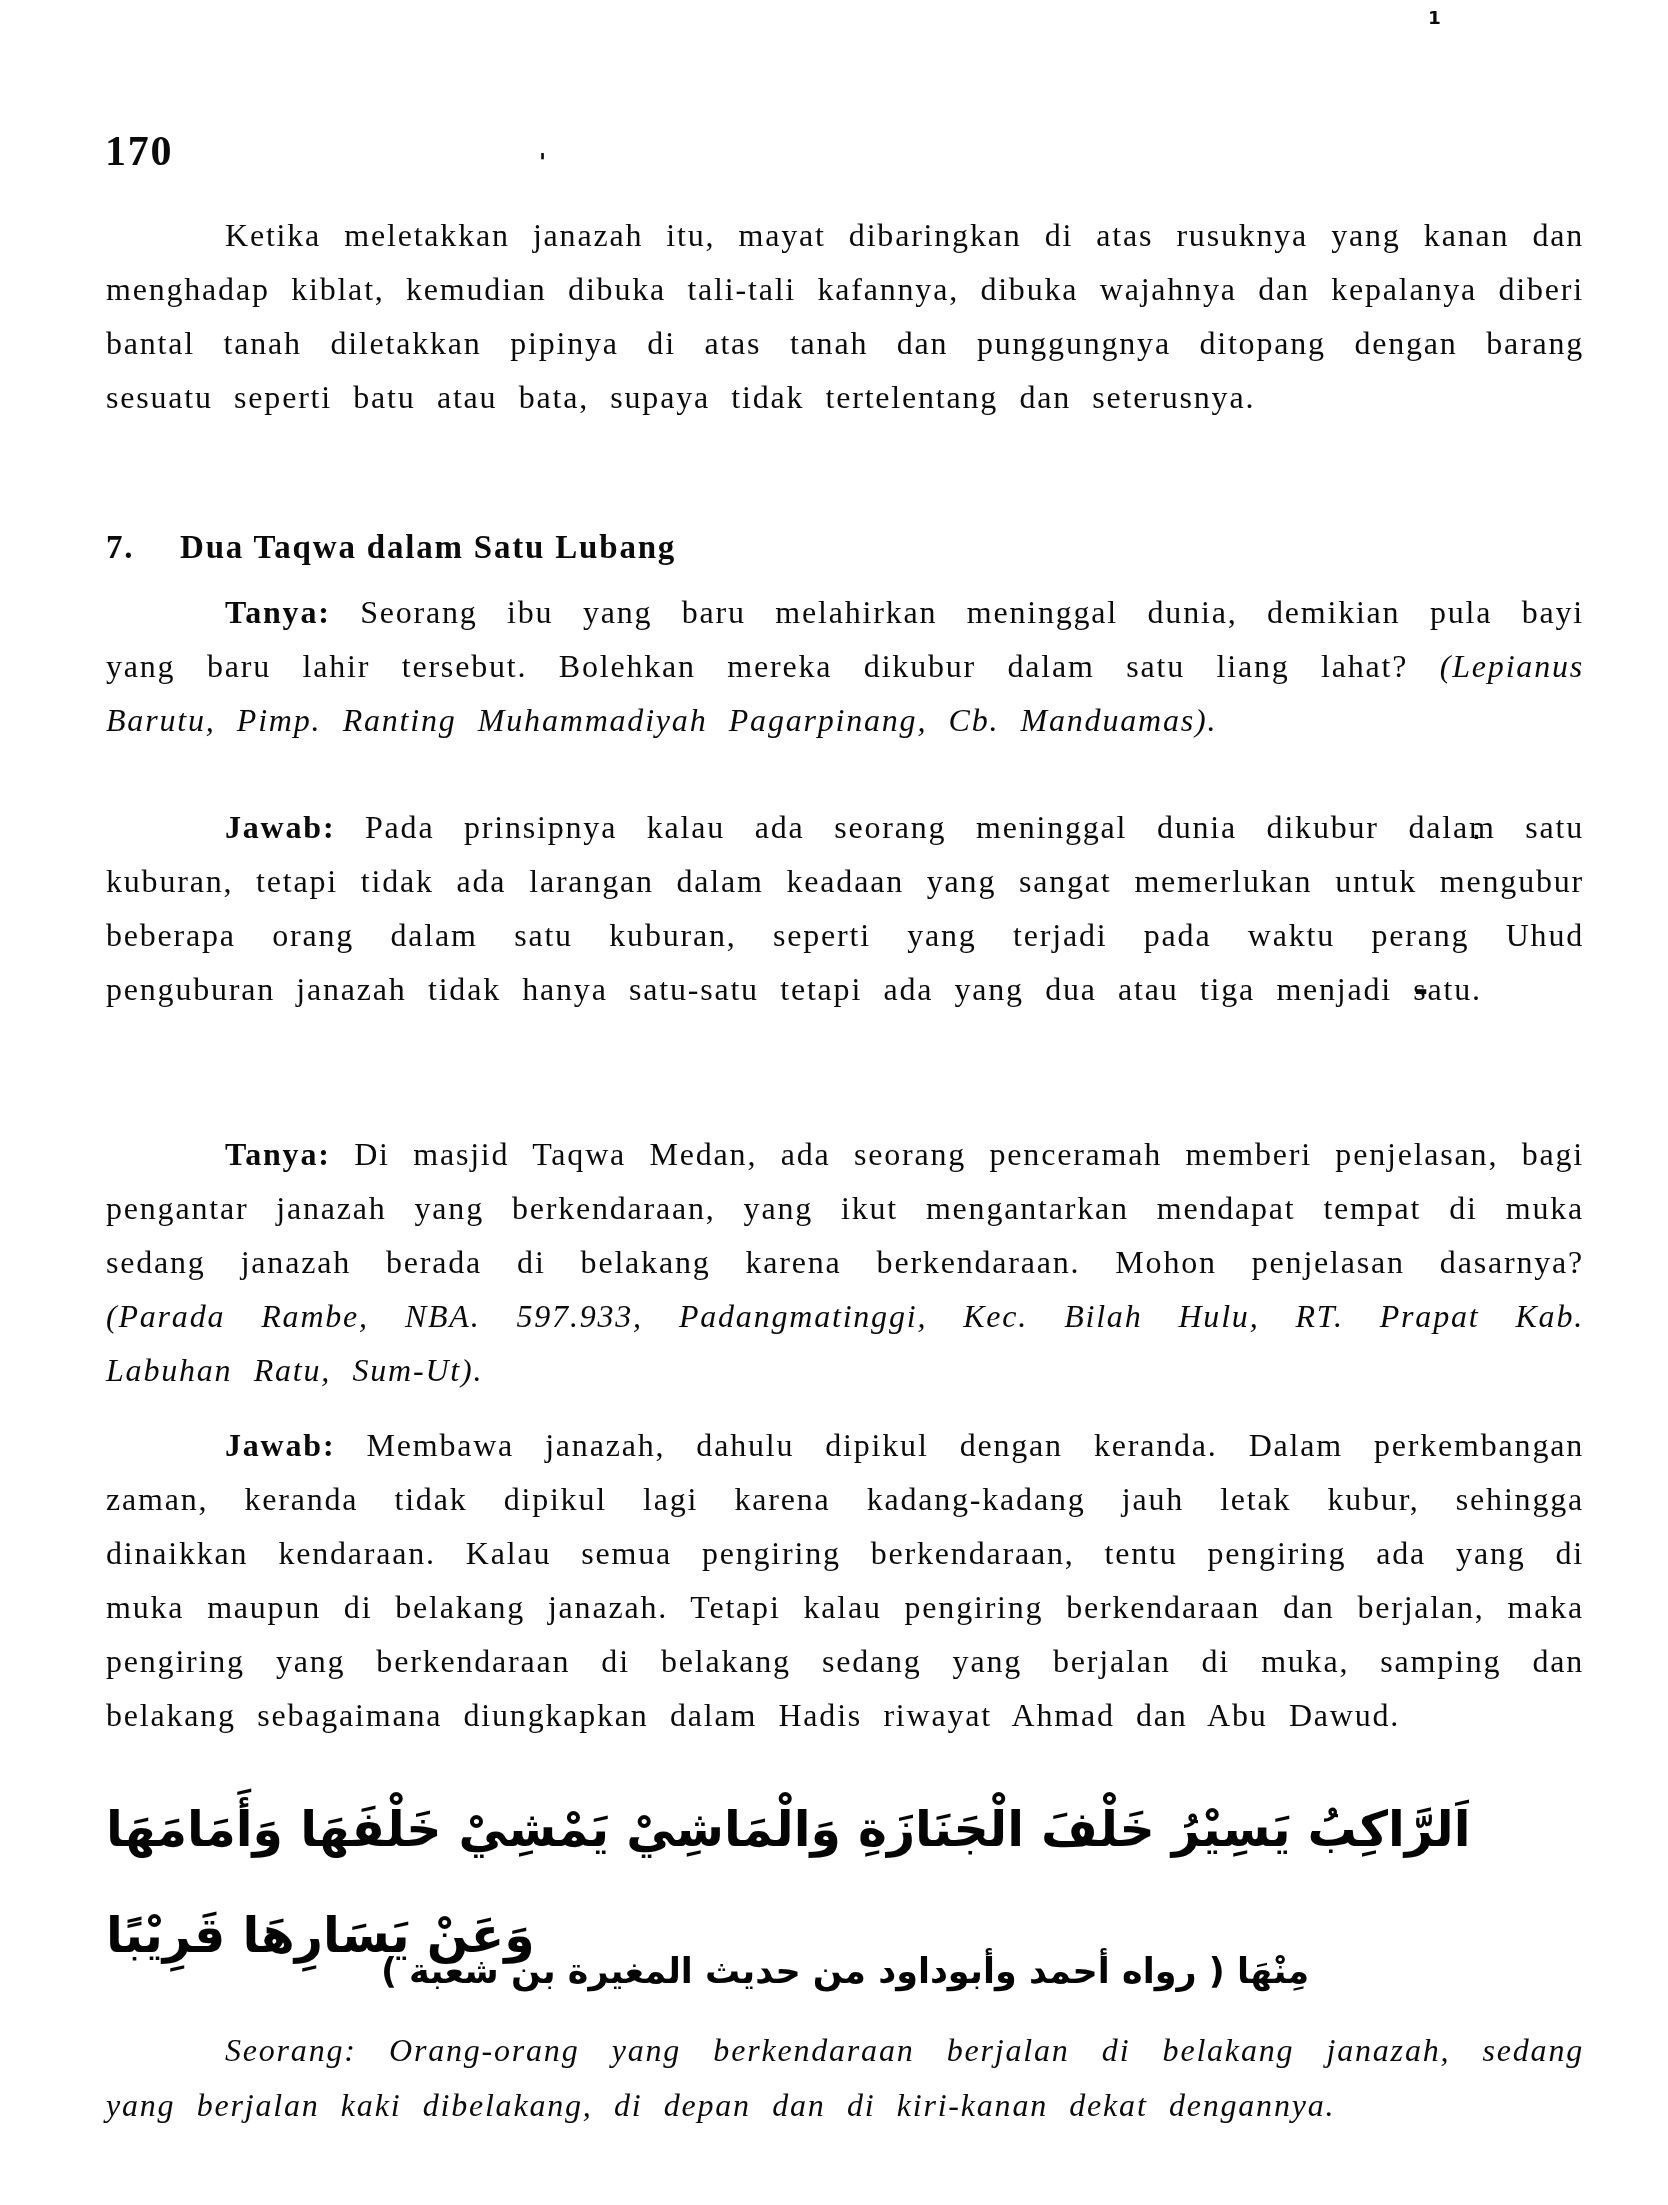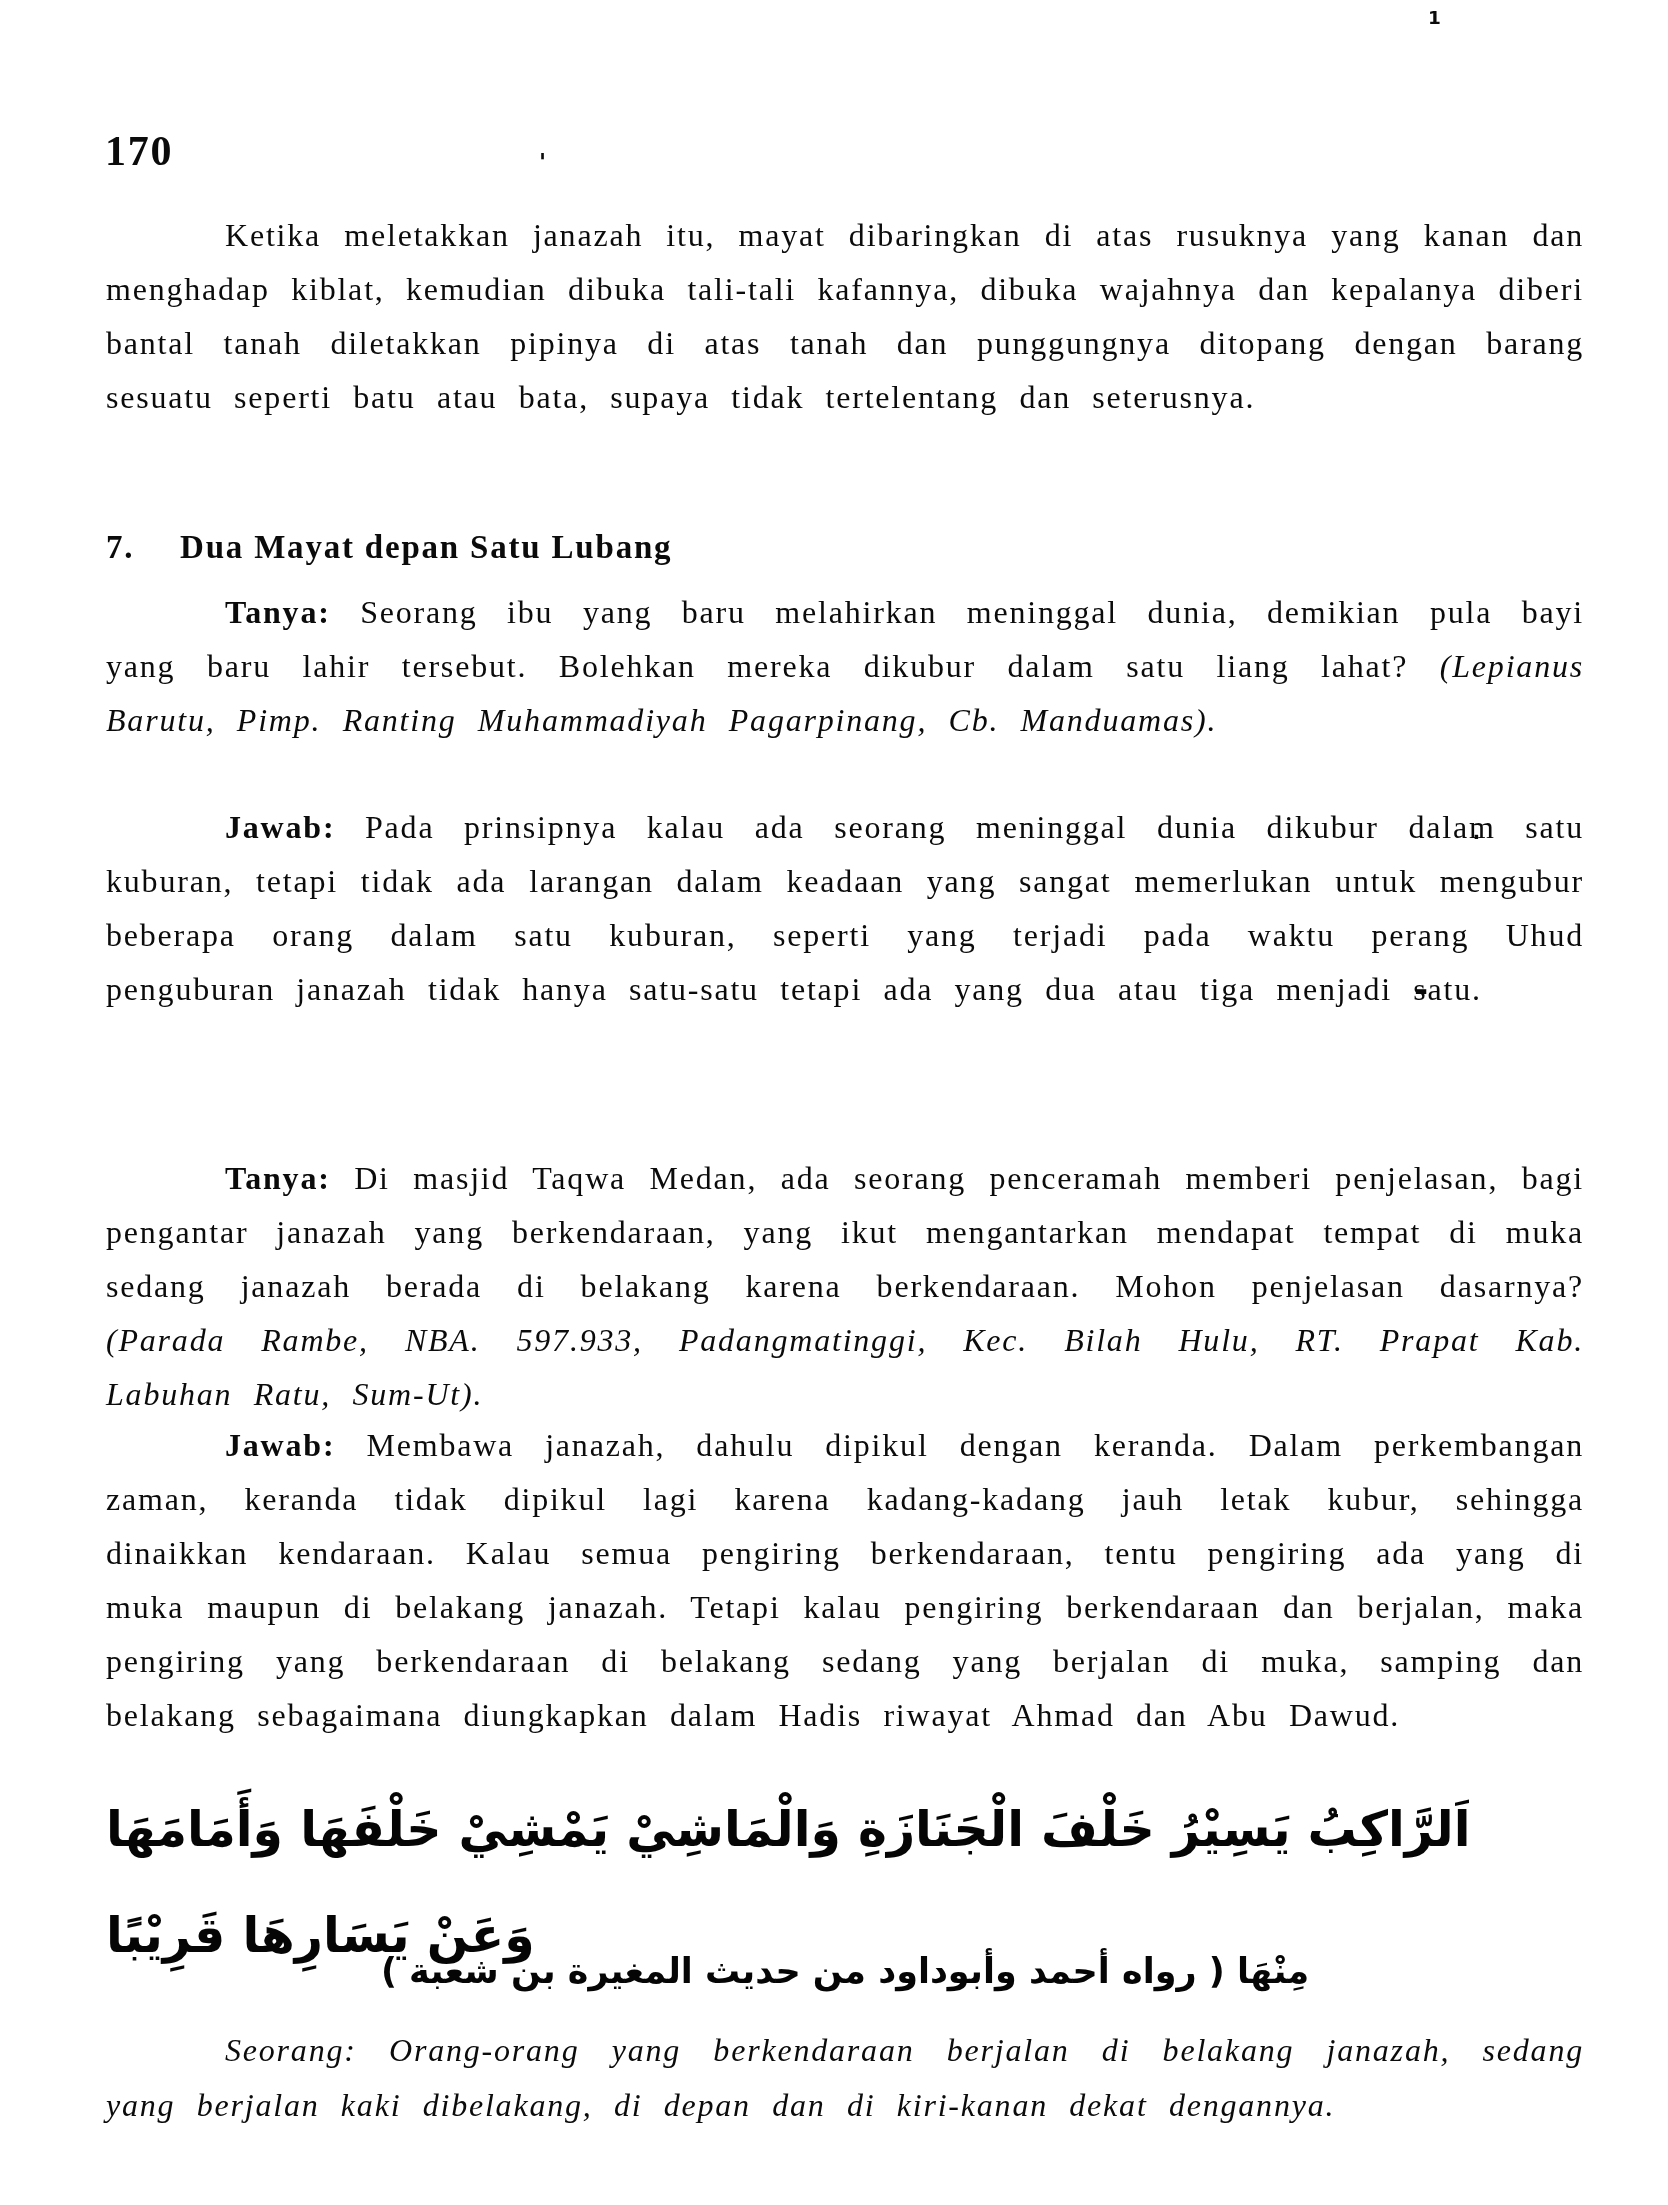--- a/index.html
+++ b/index.html
@@ -50,21 +50,21 @@
     display: inline-block;
     width: 74px;
   }
   .b { font-weight: bold; }
   .i { font-style: italic; }
   .intro  { top: 208px; }
   .h7     { top: 529px; }
   .t7     { top: 585px; }
   .j7     { top: 800px; }
   .h8     { top: 1096px; }
-  .t8     { top: 1151px; }
+  .t8     { top: 1127px; }
   .j8     { top: 1418px; }
   .arabic {
     position: absolute;
     left: 106px;
     width: 1478px;
     direction: rtl;
     font-family: "DejaVu Sans", sans-serif;
     color: #050505;
   }
   .a1 {
@@ -99,21 +99,21 @@
 
   <div class="pagenum">170</div>
 
   <span class="mark mark-top">1</span>
   <span class="mark mark-apo">'</span>
   <span class="mark mark-dot">·</span>
   <span class="mark mark-dash">-</span>
 
   <p class="body intro">Ketika meletakkan janazah itu, mayat dibaringkan di atas rusuknya yang kanan dan menghadap kiblat, kemudian dibuka tali-tali kafannya, dibuka wajahnya dan kepalanya diberi bantal tanah diletakkan pipinya di atas tanah dan punggungnya ditopang dengan barang sesuatu seperti batu atau bata, supaya tidak tertelentang dan seterusnya.</p>
 
-  <h2 class="heading h7"><span class="hnum">7.</span><span>Dua Mayat depan Satu Lubang</span></h2>
+  <h2 class="heading h7"><span class="hnum">7.</span><span>Dua Taqwa dalam Satu Lubang</span></h2>
 
   <p class="body j7"><span class="b">Jawab:</span><span> Pada prinsipnya kalau ada seorang meninggal dunia dikubur dalam satu kuburan, tetapi tidak ada larangan dalam keadaan yang sangat memerlukan untuk mengubur beberapa orang dalam satu kuburan, seperti yang terjadi pada waktu perang Uhud penguburan janazah tidak hanya satu-satu tetapi ada yang dua atau tiga menjadi satu.</span></p>
 
   <p class="body t7"><span class="b">Tanya:</span><span> Seorang ibu yang baru melahirkan meninggal dunia, demikian pula bayi yang baru lahir tersebut. Bolehkan mereka dikubur dalam satu liang lahat? </span><span class="i">(Lepianus Barutu, Pimp. Ranting Muhammadiyah Pagarpinang, Cb. Manduamas).</span></p>
 
 
   <p class="body t8"><span class="b">Tanya:</span><span> Di masjid Taqwa Medan, ada seorang penceramah memberi penjelasan, bagi pengantar janazah yang berkendaraan, yang ikut mengantarkan mendapat tempat di muka sedang janazah berada di belakang karena berkendaraan. Mohon penjelasan dasarnya? </span><span class="i">(Parada Rambe, NBA. 597.933, Padangmatinggi, Kec. Bilah Hulu, RT. Prapat Kab. Labuhan Ratu, Sum-Ut).</span></p>
 
   <p class="body j8"><span class="b">Jawab:</span><span> Membawa janazah, dahulu dipikul dengan keranda. Dalam perkembangan zaman, keranda tidak dipikul lagi karena kadang-kadang jauh letak kubur, sehingga dinaikkan kendaraan. Kalau semua pengiring berkendaraan, tentu pengiring ada yang di muka maupun di belakang janazah. Tetapi kalau pengiring berkendaraan dan berjalan, maka pengiring yang berkendaraan di belakang sedang yang berjalan di muka, samping dan belakang sebagaimana diungkapkan dalam Hadis riwayat Ahmad dan Abu Dawud.</span></p>
 

